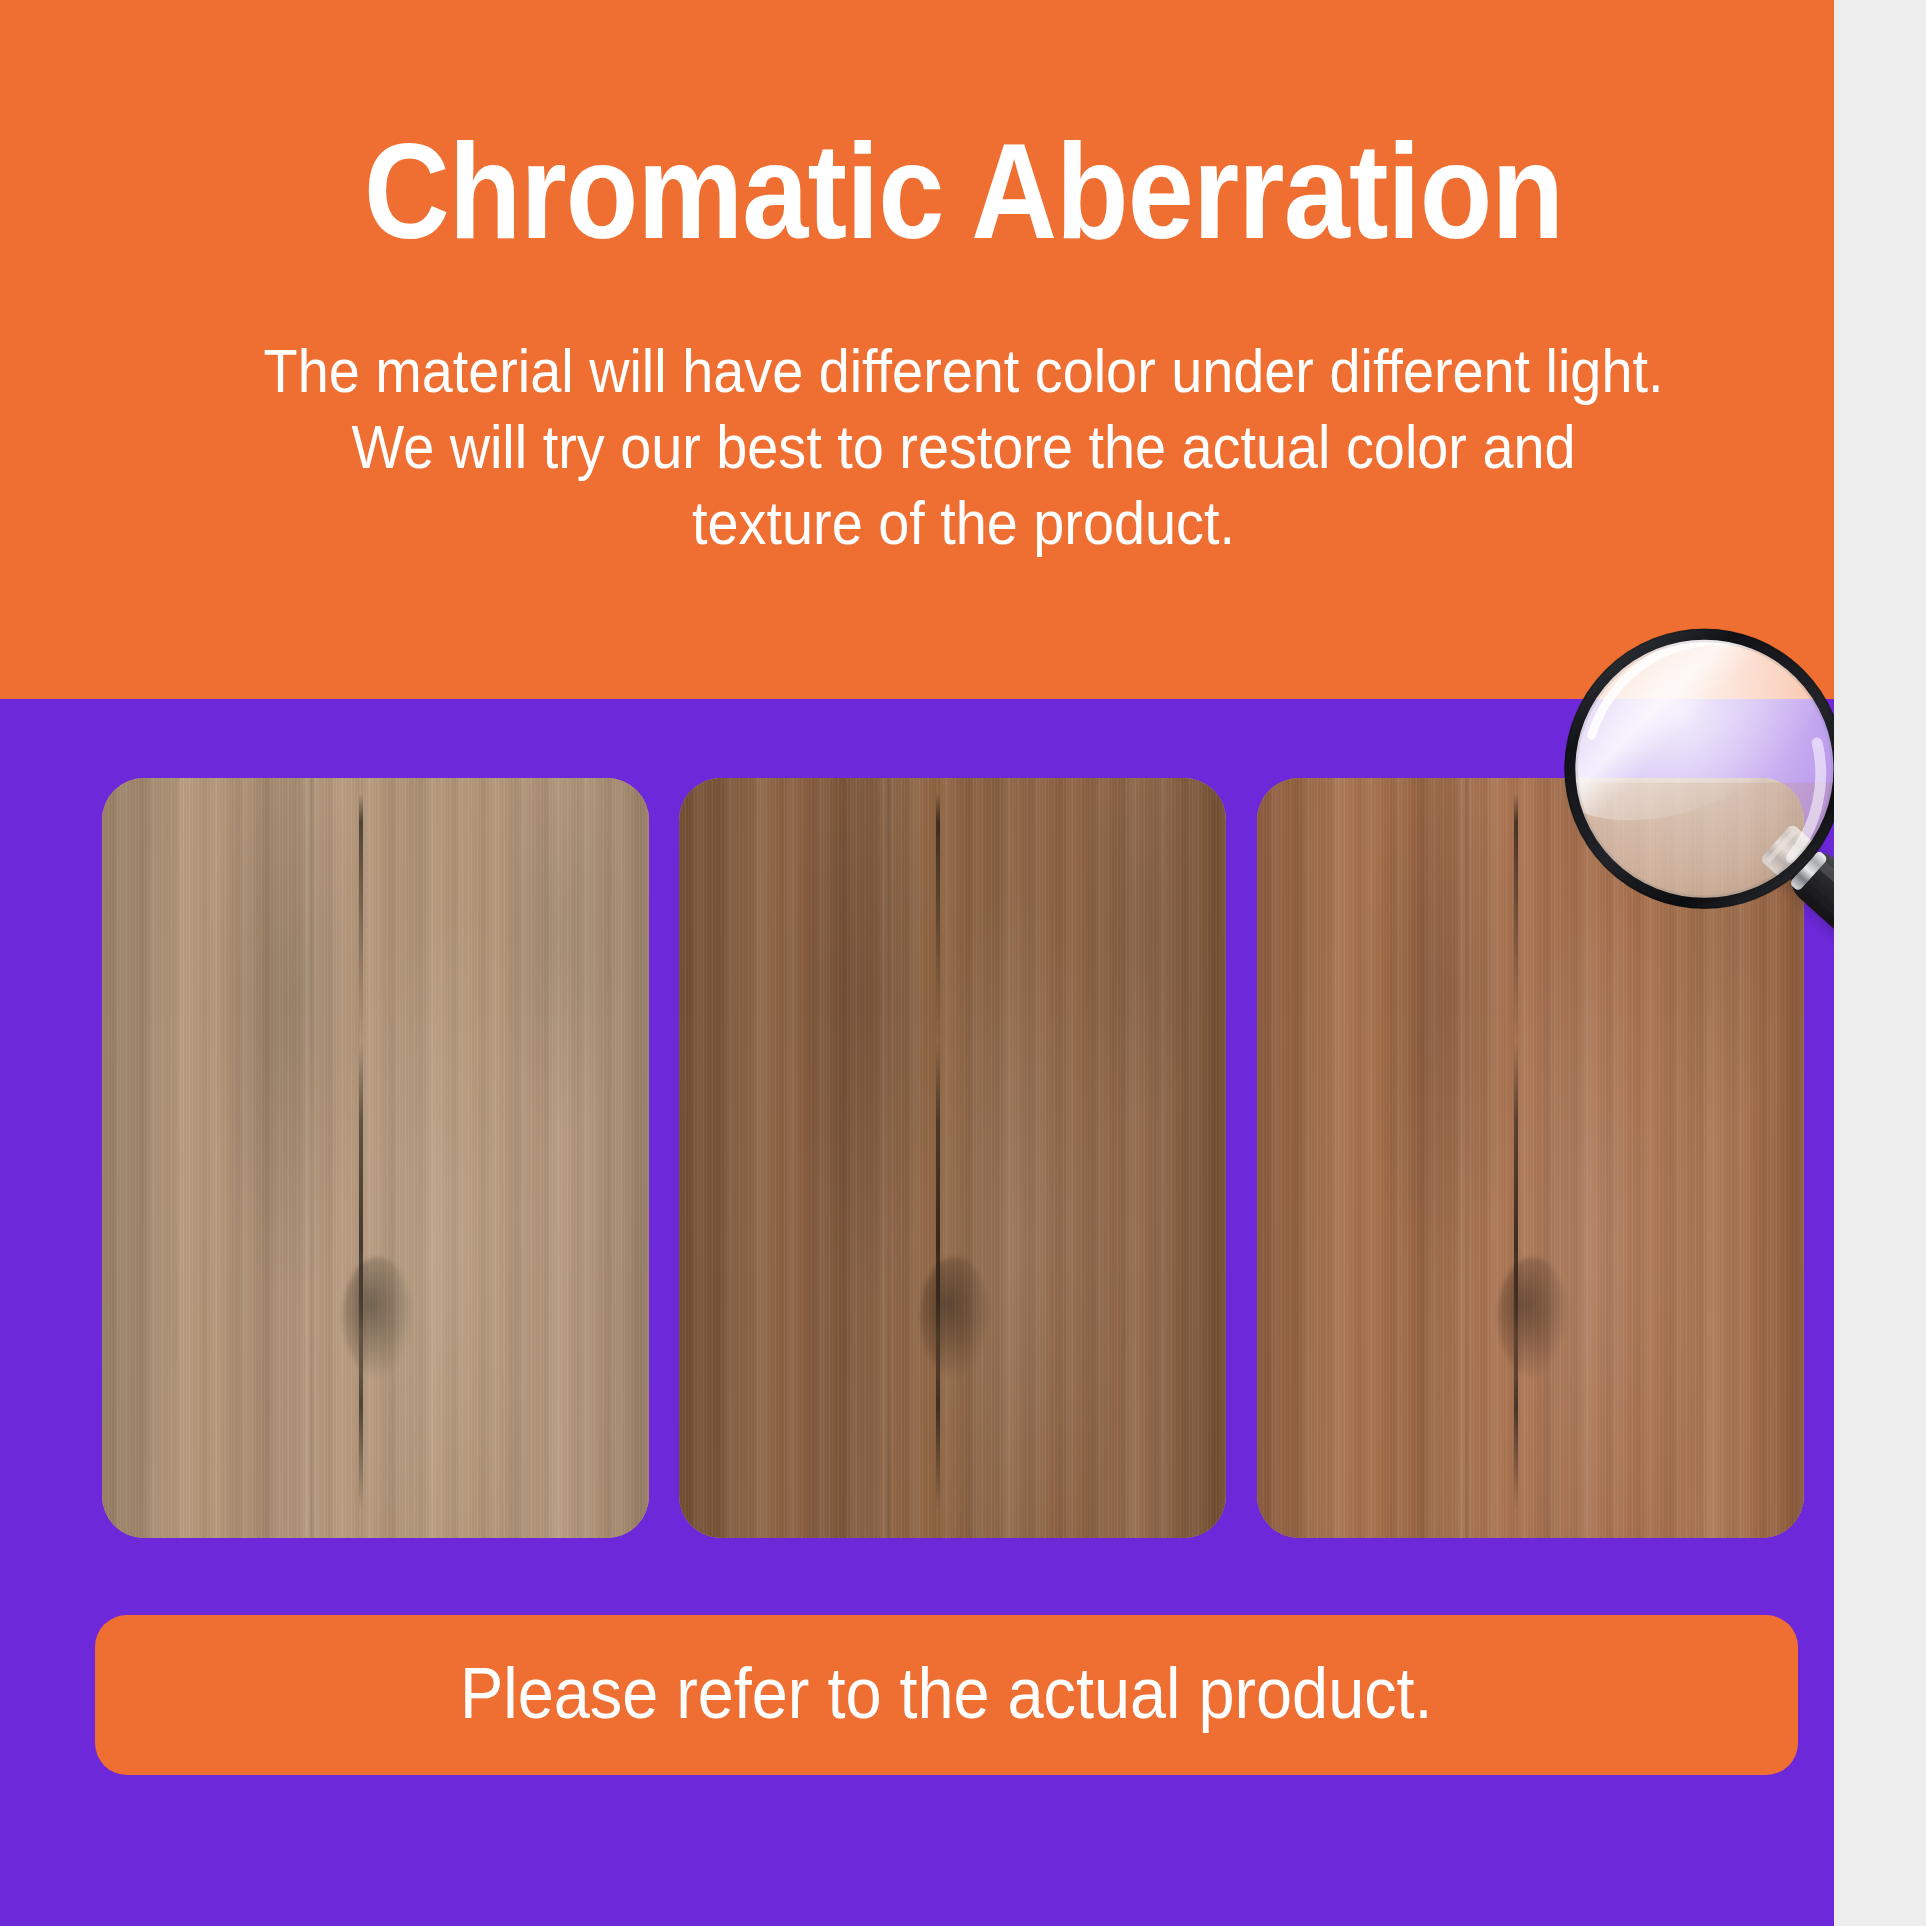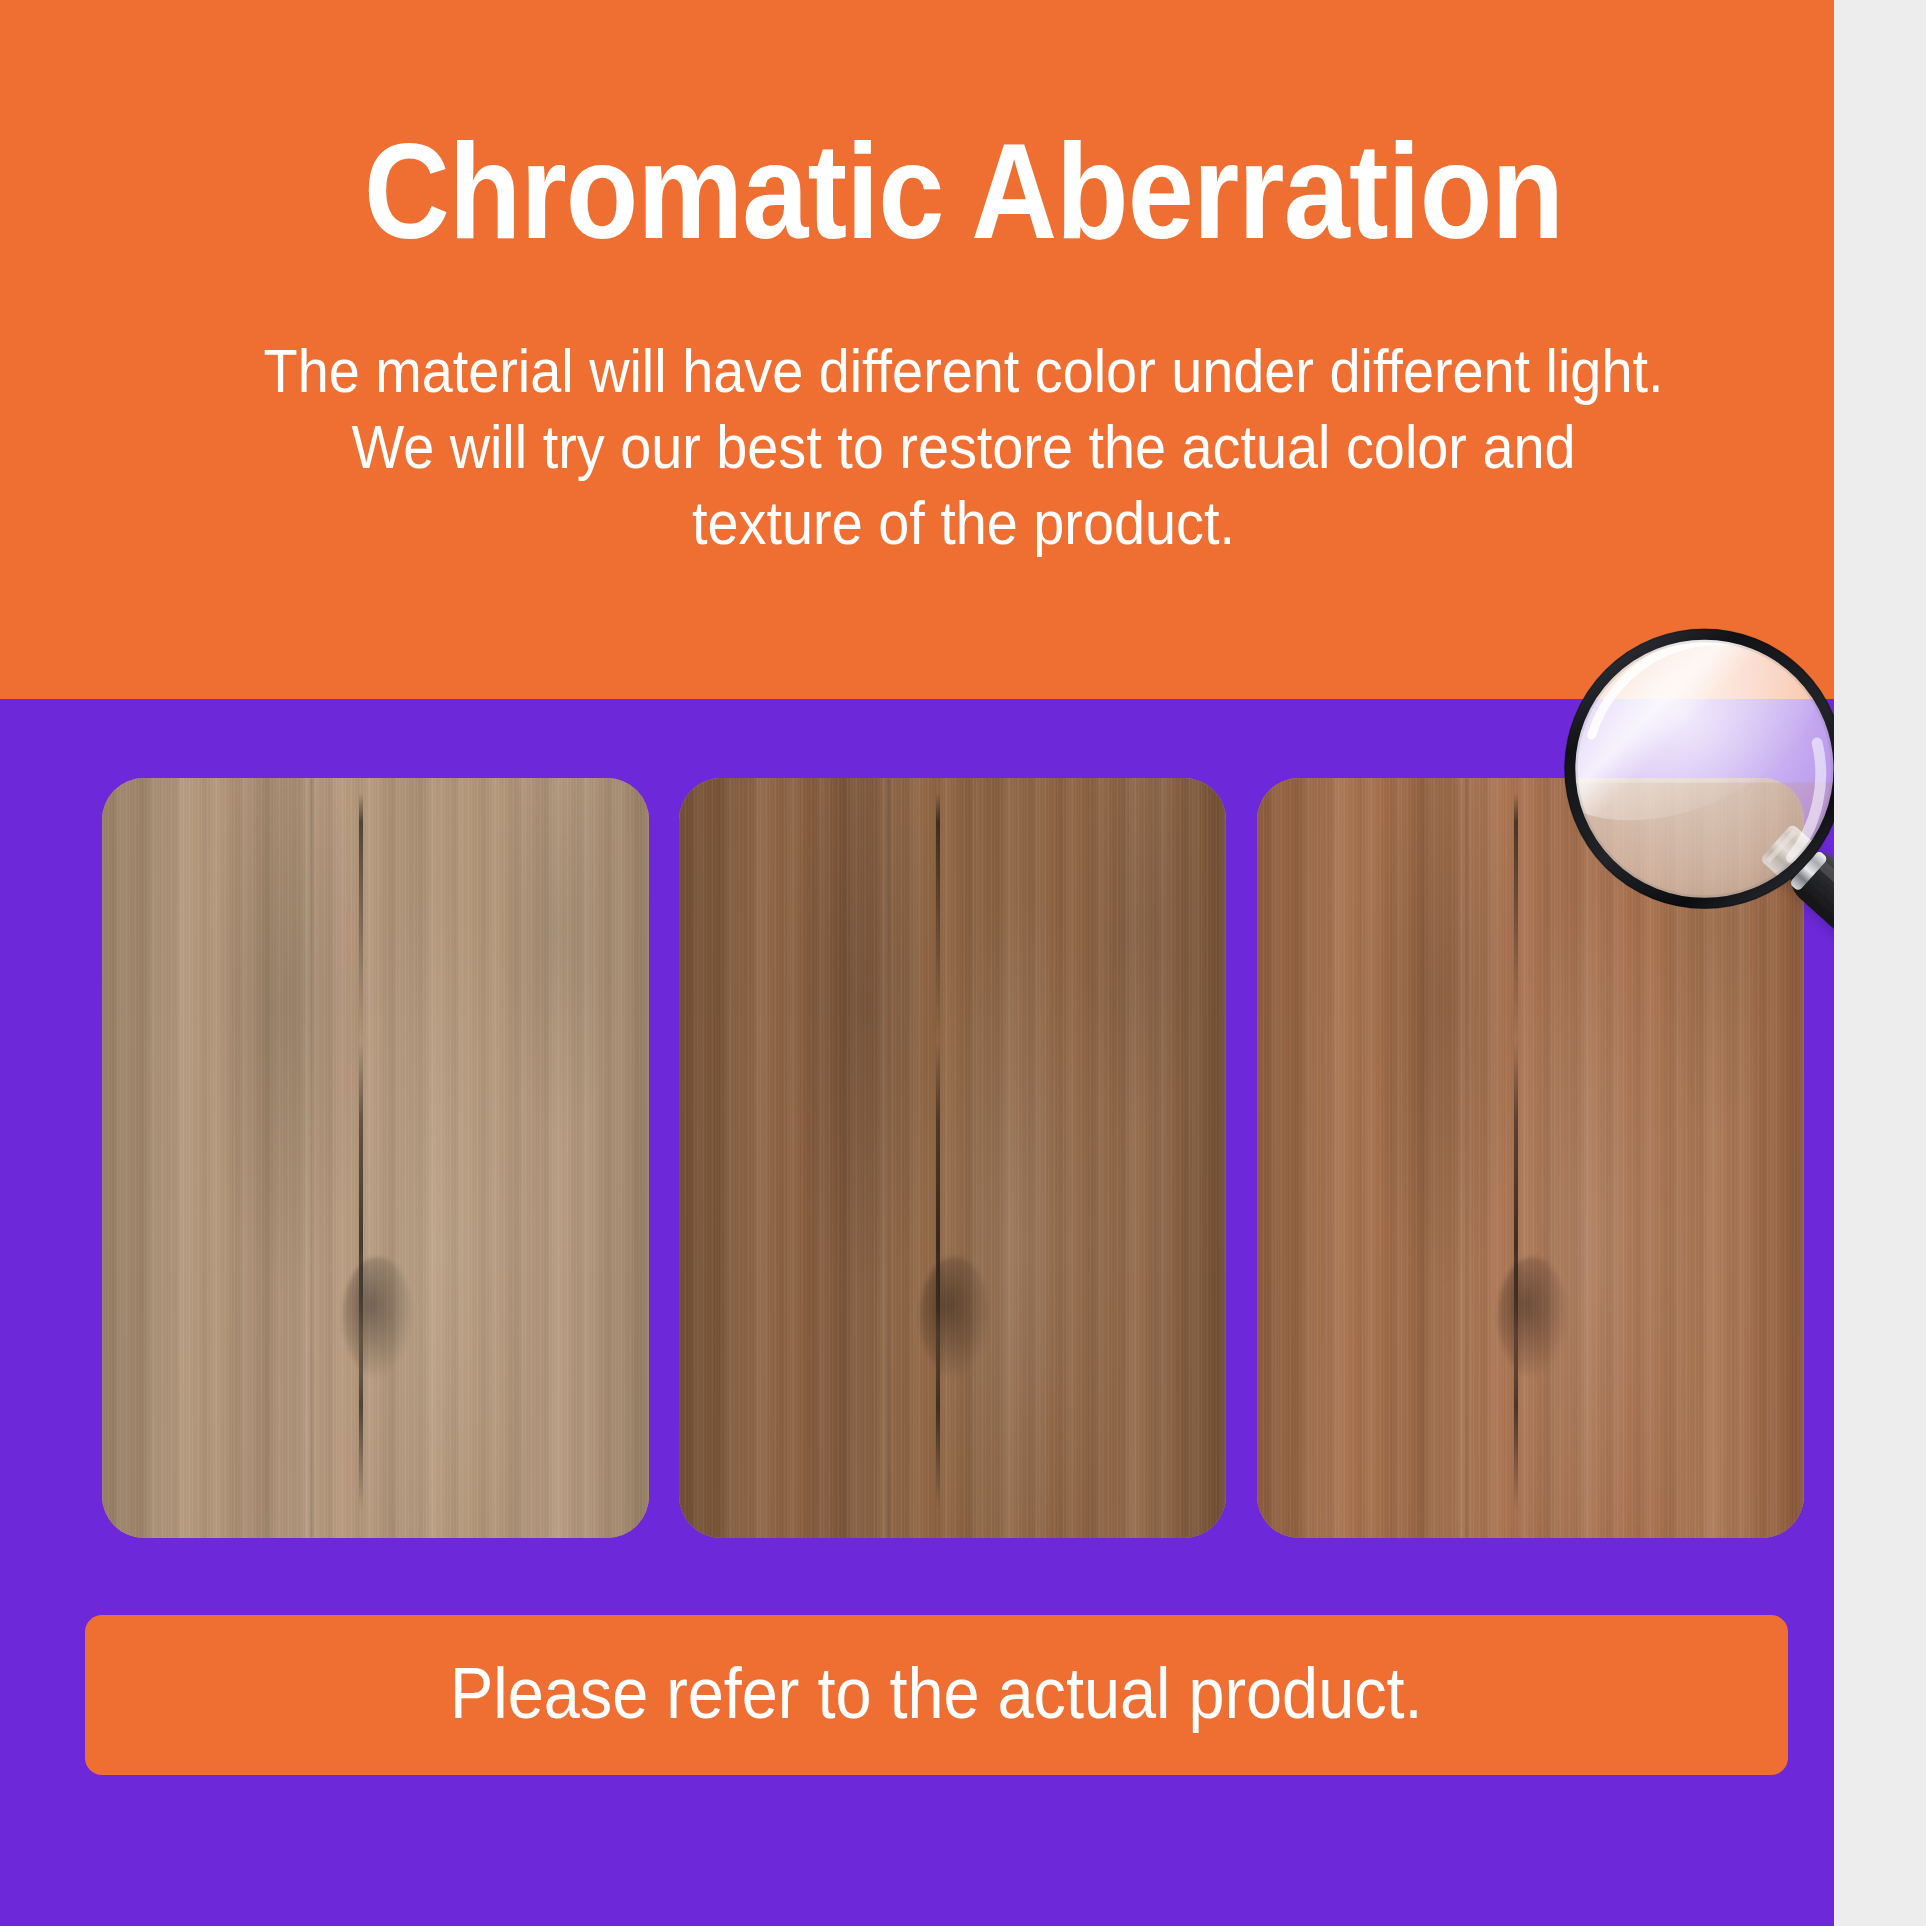--- a/index.html
+++ b/index.html
@@ -164,26 +164,26 @@
     width: 368px;
     height: 337px;
     z-index: 5;
     pointer-events: none;
   }
   .magnifier svg { display:block; }
 
   
   .cta-button {
     position: absolute;
-    left: 85px;
+    left: 95px;
     top: 1615px;
     width: 1703px;
     height: 160px;
     background: #ef6f32;
-    border-radius: 17px;
+    border-radius: 32px;
     z-index: 3;
     display: flex;
     align-items: center;
     justify-content: center;
     box-sizing: border-box;
   }
   .cta-label {
     color: #ffffff;
     font-family: "Liberation Sans Narrow", "Liberation Sans", sans-serif;
     font-weight: normal;

